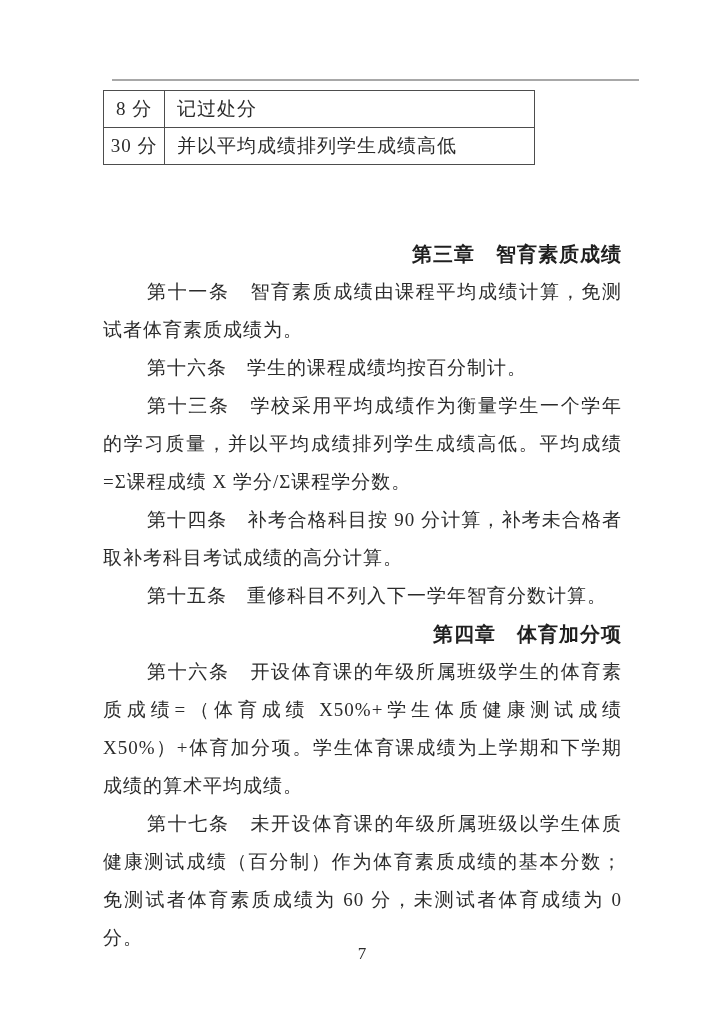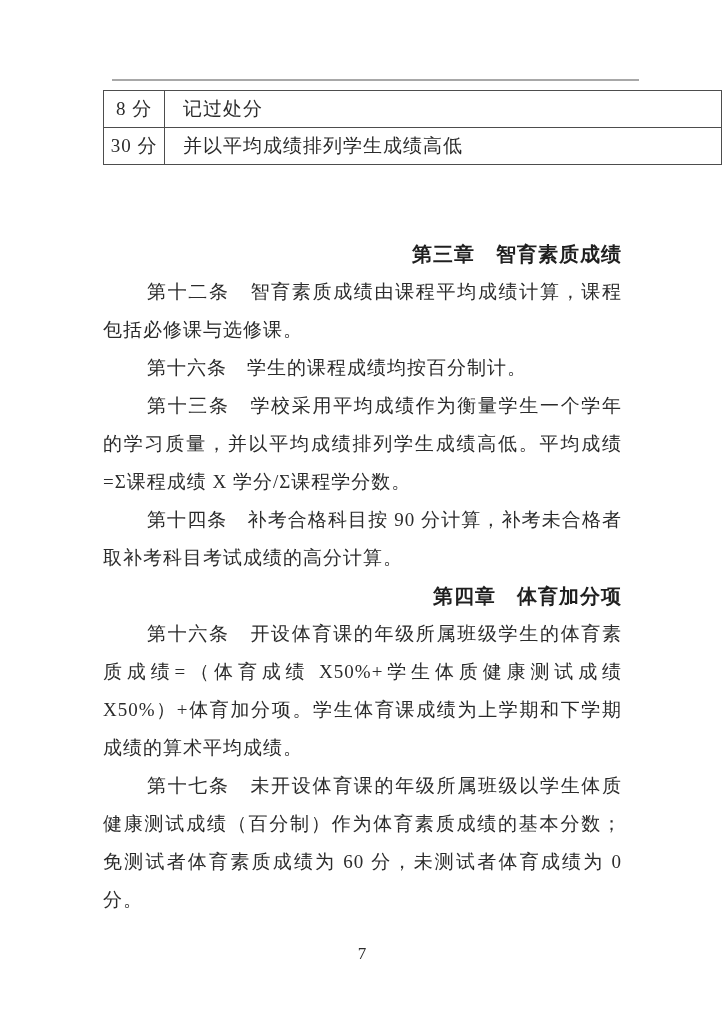--- a/index.html
+++ b/index.html
@@ -25,40 +25,40 @@
     width: 527px;
     height: 2px;
     background: #a8a8a8;
   }
 
   
   table.score-table {
     position: absolute;
     top: 90px;
     left: 103px;
-    width: 619px;
+    width: 432px;
     border-collapse: collapse;
     table-layout: fixed;
   }
   table.score-table td {
     border: 1px solid #4d4d4d;
     height: 36px;
     font-size: 19px;
     letter-spacing: 1px;
     color: #2b2b2b;
     background: #ffffff;
   }
   table.score-table td.score-cell {
     width: 56px;
     text-align: center;
     padding: 0 2px;
   }
   table.score-table td.desc-cell {
     text-align: left;
-    padding: 0 8px 0 18px;
+    padding: 0 8px 0 12px;
   }
 
   
   .content {
     position: absolute;
     top: 235px;
     left: 103px;
     width: 519px;
   }
   .chapter-heading {
@@ -106,24 +106,25 @@
       </tr>
       <tr>
         <td class="score-cell">30 分</td>
         <td class="desc-cell">并以平均成绩排列学生成绩高低</td>
       </tr>
     </tbody>
   </table>
 
   <div class="content">
     <h2 class="chapter-heading">第三章　智育素质成绩</h2>
-    <p class="para">第十二条　智育素质成绩由课程平均成绩计算，课程包括必修课与选修课。</p>
+    <p class="para">第十一条　智育素质成绩由课程平均成绩计算，免测试者体育素质成绩为。</p>
     <p class="para">第十六条　学生的课程成绩均按百分制计。</p>
     <p class="para">第十三条　学校采用平均成绩作为衡量学生一个学年的学习质量，并以平均成绩排列学生成绩高低。平均成绩=Σ课程成绩 X 学分/Σ课程学分数。</p>
     <p class="para">第十四条　补考合格科目按 90 分计算，补考未合格者取补考科目考试成绩的高分计算。</p>
+    <p class="para">第十五条　重修科目不列入下一学年智育分数计算。</p>
     <h2 class="chapter-heading">第四章　体育加分项</h2>
     <p class="para">第十六条　开设体育课的年级所属班级学生的体育素质成绩=（体育成绩 X50%+学生体质健康测试成绩 X50%）+体育加分项。学生体育课成绩为上学期和下学期成绩的算术平均成绩。</p>
     <p class="para">第十七条　未开设体育课的年级所属班级以学生体质健康测试成绩（百分制）作为体育素质成绩的基本分数；免测试者体育素质成绩为 60 分，未测试者体育成绩为 0 分。</p>
   </div>
 
   <div class="page-number">7</div>
 
 </div>
 
 </body></html>

